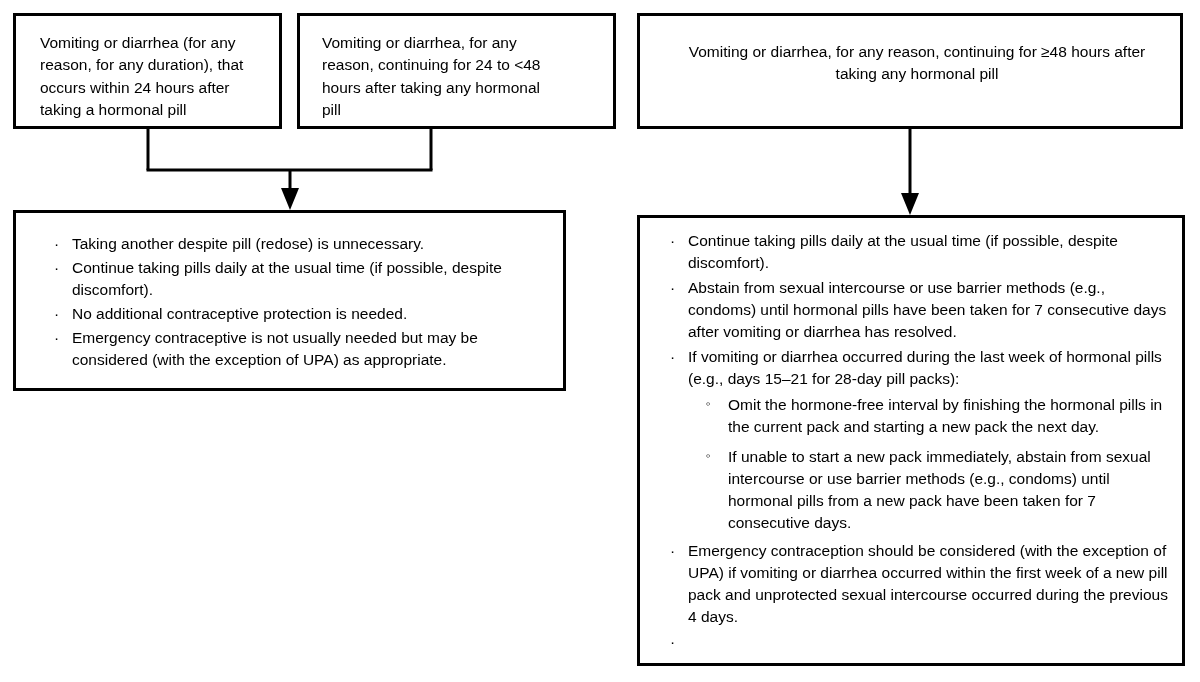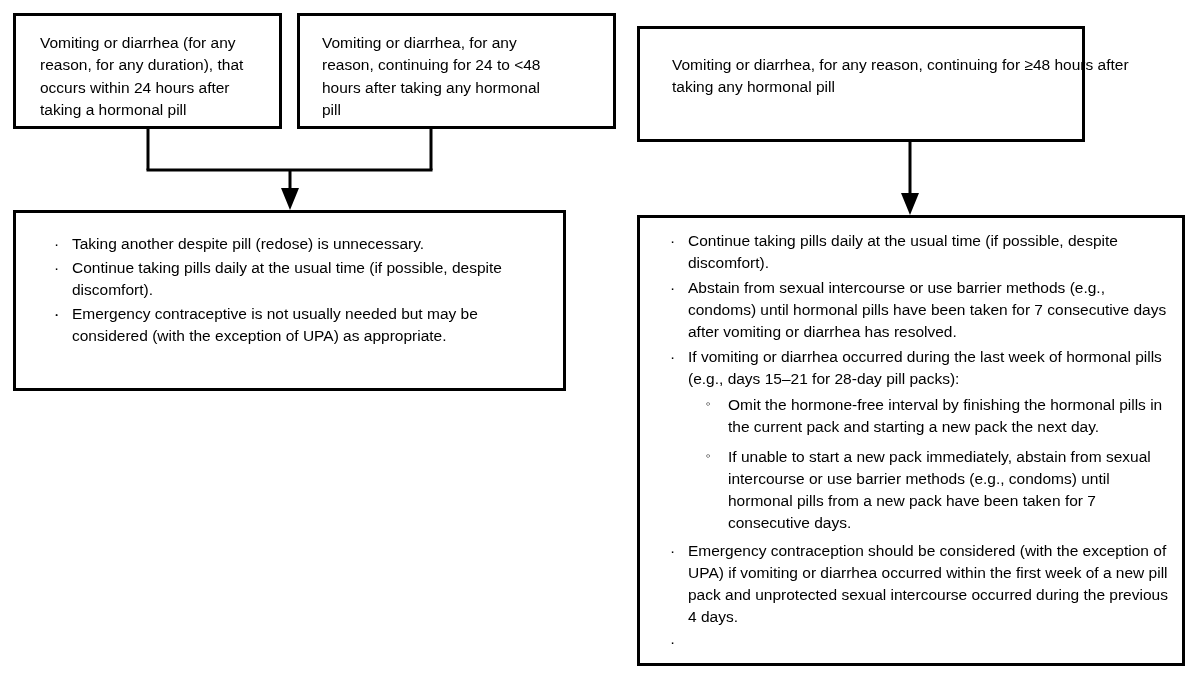--- a/index.html
+++ b/index.html
@@ -57,23 +57,24 @@
   #box-mid .box-text {
     position: absolute;
     left: 22px;
     top: 16px;
     width: 232px;
   }
 
   
   #box-long {
     left: 637px;
-    top: 26px;
-    width: 448px;
+    top: 13px;
+    width: 546px;
     height: 116px;
+    text-align: center;
   }
   #box-long .box-text {
     position: absolute;
     left: 32px;
     top: 25px;
     width: 490px;
   }
 
   
   #box-actions-left {
@@ -195,20 +196,21 @@
       <li>
         <span class="marker">·</span>
         <span>Taking another despite pill (redose) is unnecessary.</span>
       </li>
       <li>
         <span class="marker">·</span>
         <span>Continue taking pills daily at the usual time (if possible, despite discomfort).</span>
       </li>
       <li>
         <span class="marker">·</span>
+        <span>No additional contraceptive protection is needed.</span>
       </li>
       <li>
         <span class="marker">·</span>
         <span>Emergency contraceptive is not usually needed but may be considered (with the exception of UPA) as appropriate.</span>
       </li>
     </ul>
   </div>
 
   <div class="box" id="box-actions-right">
     <ul class="bullets">

